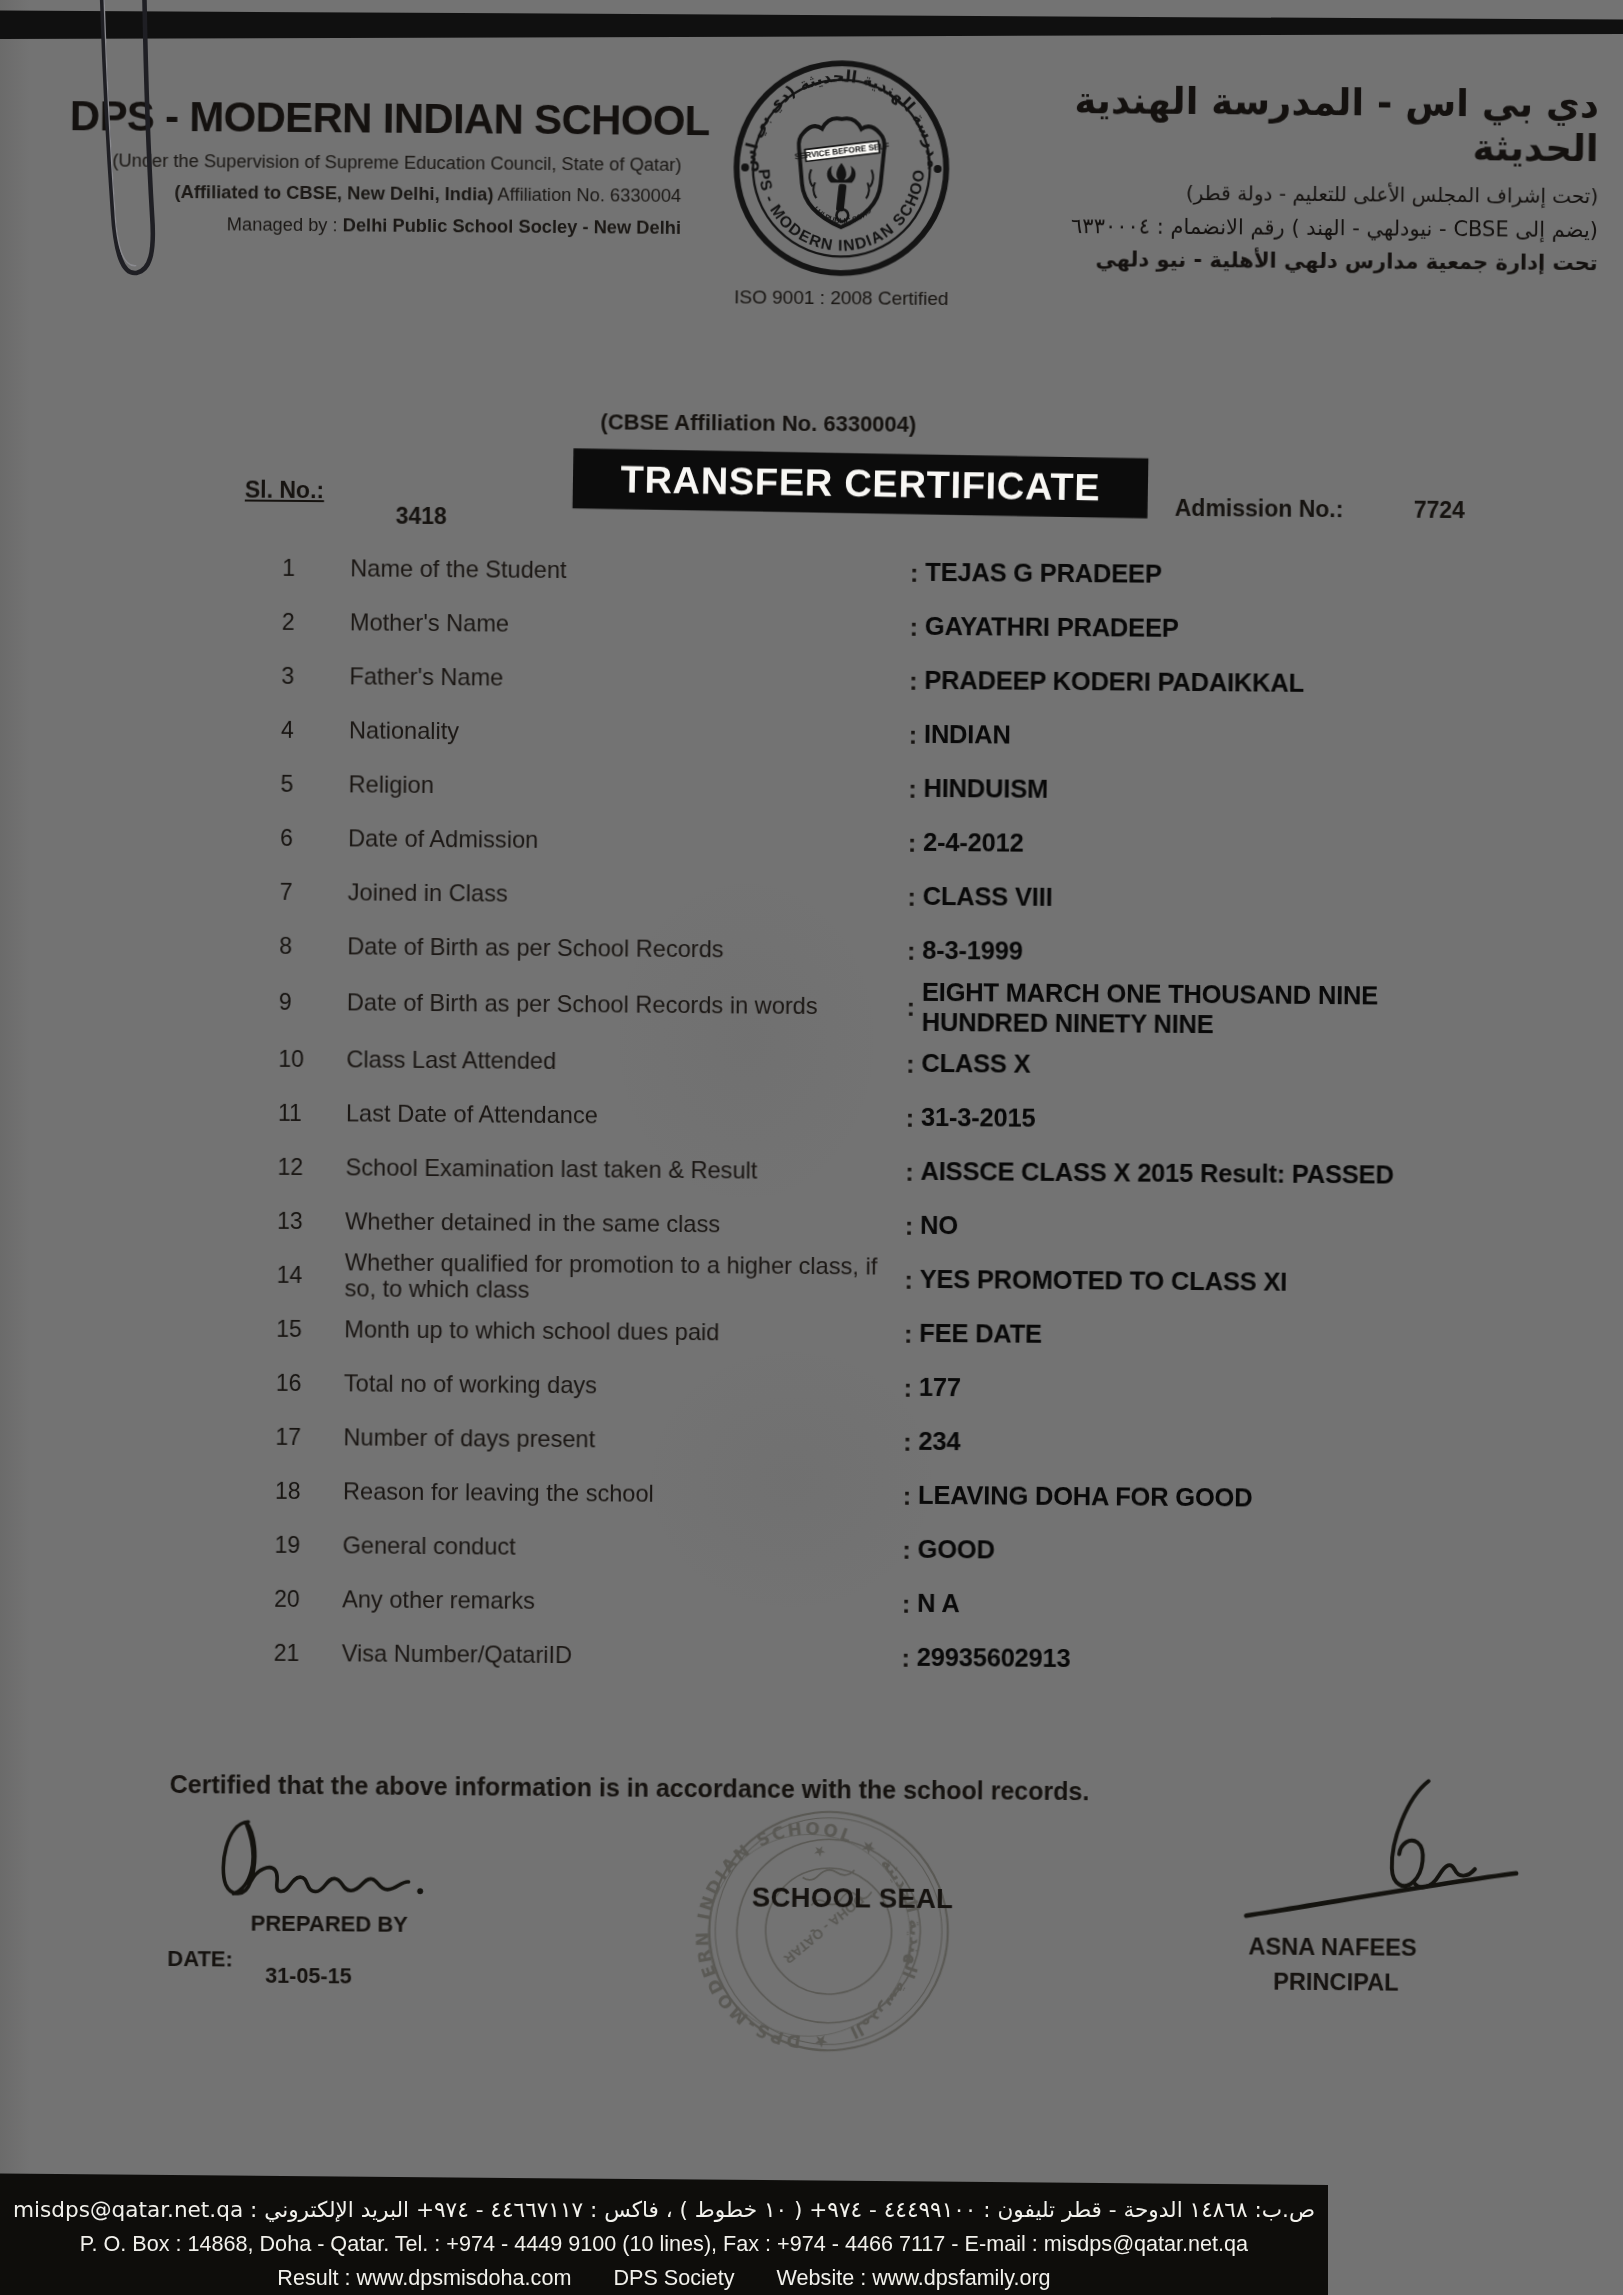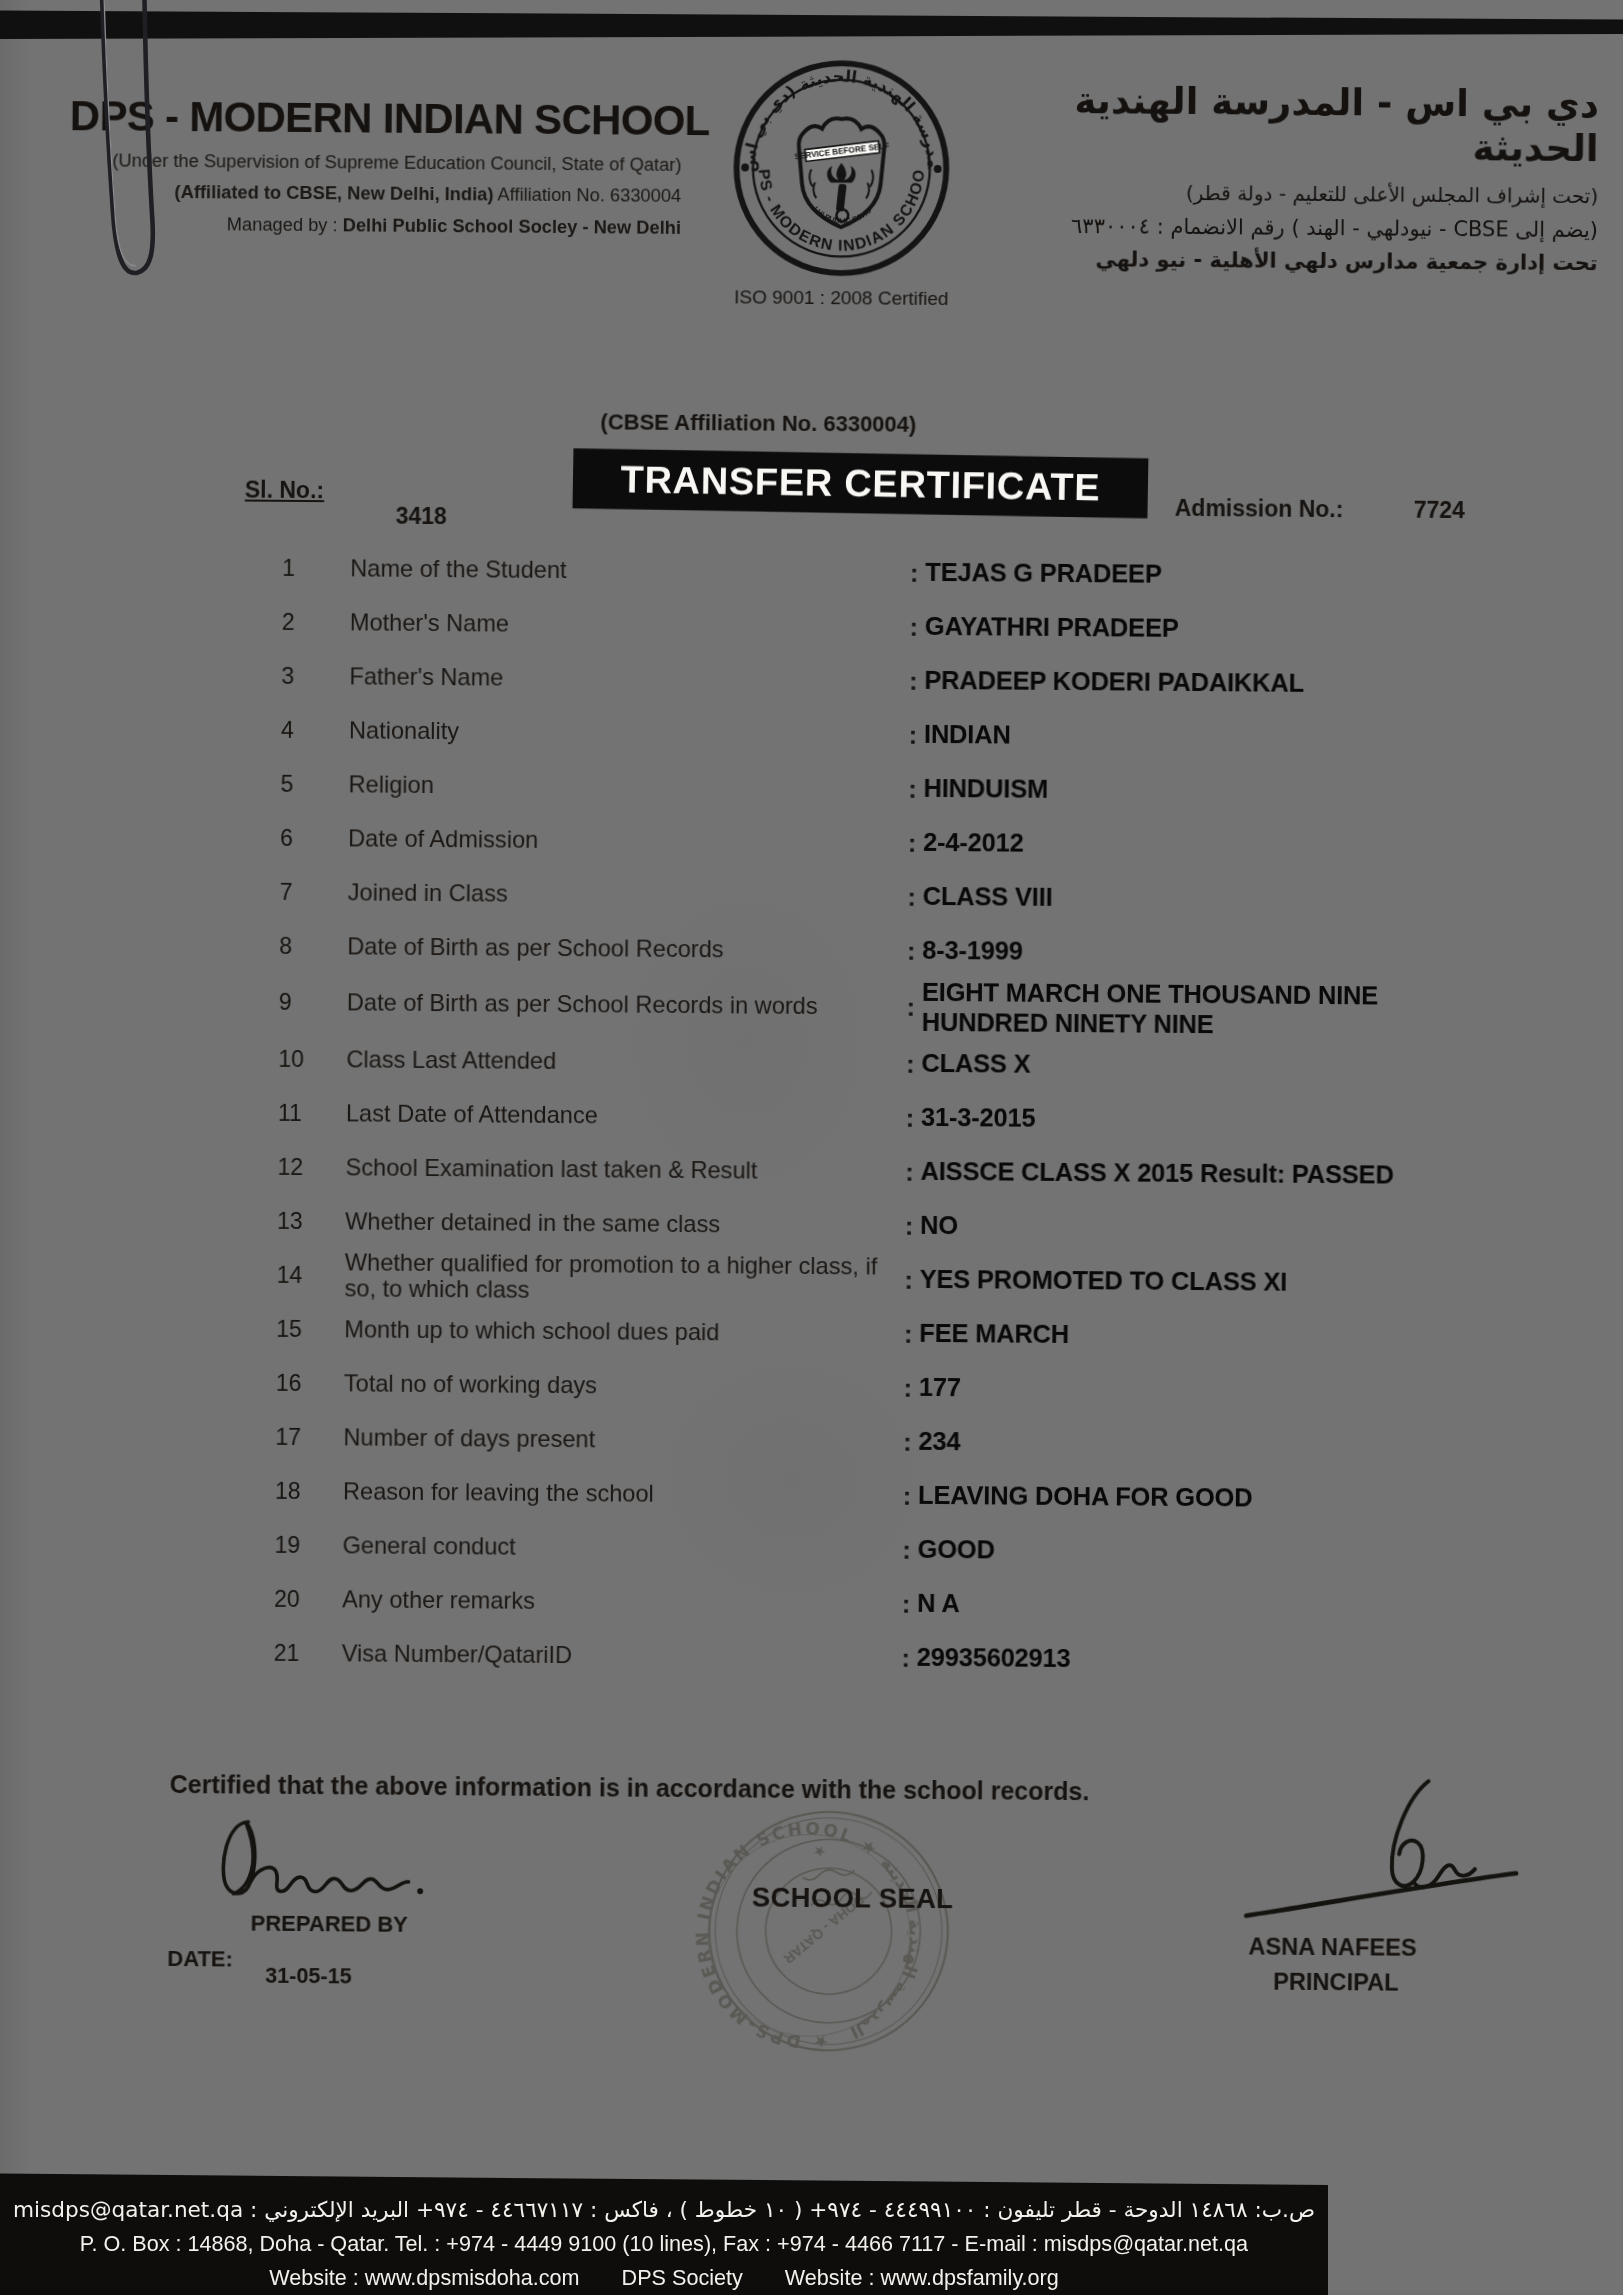--- a/index.html
+++ b/index.html
@@ -230,21 +230,21 @@
     <div class="fno">14</div>
     <div class="flabel">Whether qualified for promotion to a higher class, if so, to which class</div>
     <div class="fcolon">:</div>
     <div class="fvalue">YES PROMOTED TO CLASS XI</div>
   </div>
 
   <div class="frow">
     <div class="fno">15</div>
     <div class="flabel">Month up to which school dues paid</div>
     <div class="fcolon">:</div>
-    <div class="fvalue">FEE MARCH</div>
+    <div class="fvalue">FEE DATE</div>
   </div>
 
   <div class="frow">
     <div class="fno">16</div>
     <div class="flabel">Total no of working days</div>
     <div class="fcolon">:</div>
     <div class="fvalue">177</div>
   </div>
 
   <div class="frow">
@@ -319,20 +319,20 @@
     </svg>
     <div id="principal-name">ASNA NAFEES</div>
     <div id="principal-title">PRINCIPAL</div>
 
   </div>
 
   <div id="footer">
     <div id="footer-line1" class="ar">ص.ب: ١٤٨٦٨ الدوحة - قطر تليفون : ٤٤٤٩٩١٠٠ - ٩٧٤+ ( ١٠ خطوط ) ، فاكس : ٤٤٦٦٧١١٧ - ٩٧٤+ البريد الإلكتروني : misdps@qatar.net.qa</div>
     <div id="footer-line2">P. O. Box : 14868, Doha - Qatar. Tel. : +974 - 4449 9100 (10 lines), Fax : +974 - 4466 7117 - E-mail : misdps@qatar.net.qa</div>
     <div id="footer-line3">
-      <span>Website : www.dpsmisdoha.com</span>
+      <span>Result : www.dpsmisdoha.com</span>
       <span>DPS Society</span>
       <span>Website : www.dpsfamily.org</span>
     </div>
   </div>
 
 </div>
 
 
 </body></html>

